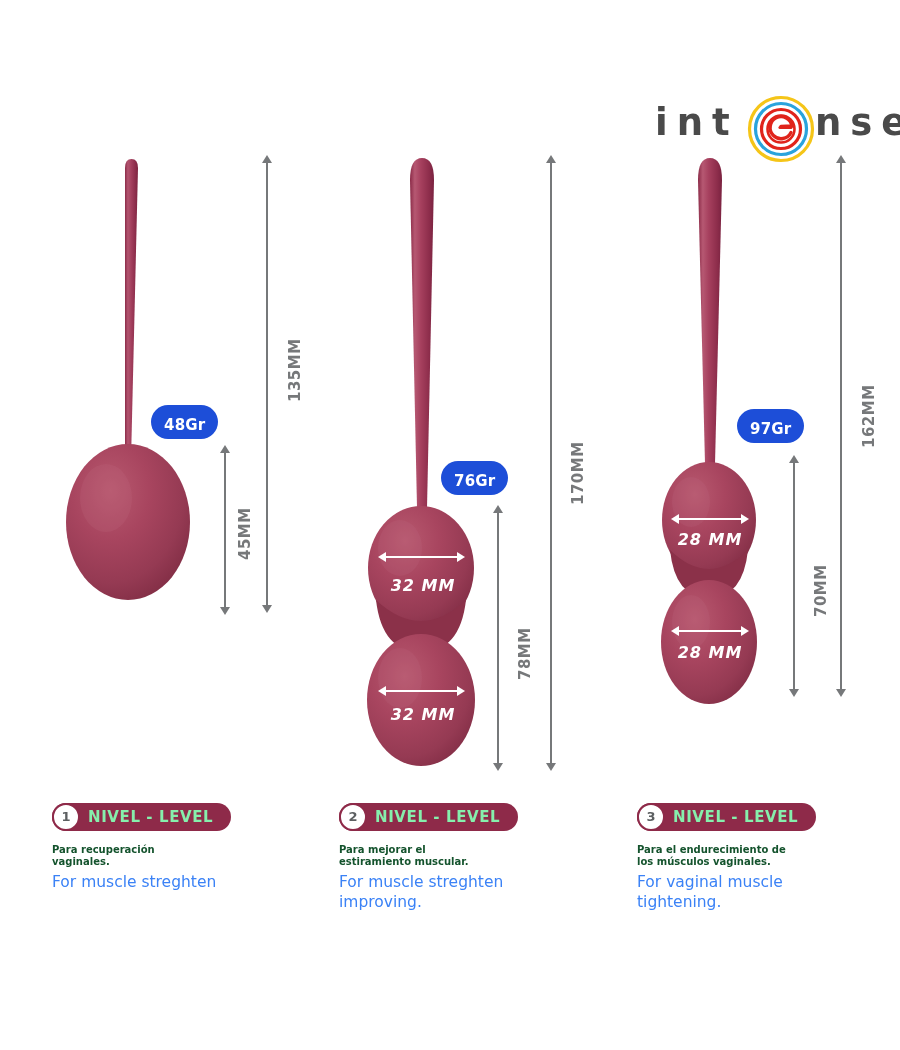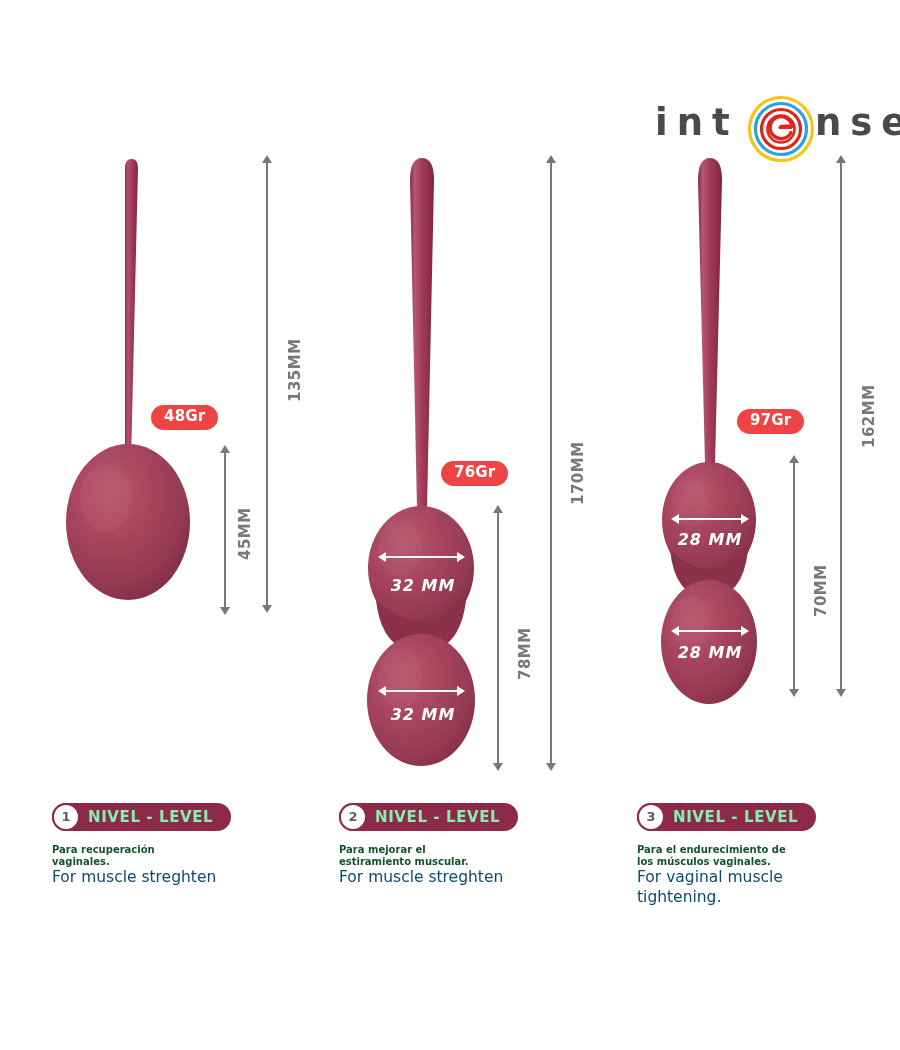--- a/index.html
+++ b/index.html
@@ -51,28 +51,28 @@
 
   .product-art {
     position: absolute;
     top: 0; left: 0;
     width: 300px; height: 790px;
   }
 
   
   .weight-badge {
     position: absolute;
-    background: #ef4444;
+    background: #1d4ed8;
     color: #ffffff;
     border-radius: 999px;
     font-family: "DejaVu Sans", sans-serif;
     font-size: 15px;
     font-weight: bold;
     letter-spacing: 0.2px;
-    padding: 4px 13px 6px 13px;
+    padding: 13px 13px 6px 13px;
     line-height: 1;
     white-space: nowrap;
   }
   #badge-w-1 { left: 151px; top: 405px; }
   #badge-w-2 { left: 151px; top: 461px; }
   #badge-w-3 { left: 147px; top: 409px; }
 
   
   .measure-v {
     position: absolute;
@@ -187,24 +187,25 @@
   }
   .level-es {
     margin-top: 13px;
     font-family: "DejaVu Sans", sans-serif;
     font-size: 10px;
     font-weight: bold;
     color: #14532d;
     line-height: 1.22;
   }
   .level-en {
+    margin-top: 5px;
     font-family: "DejaVu Sans", sans-serif;
     font-size: 15.5px;
     font-weight: normal;
-    color: #0c4a6e;
+    color: #3b82f6;
     line-height: 1.24;
   }
 </style>
 </head>
 <body>
 
 <div id="logo">
   <div class="logo-word">int</div>
   <div class="logo-mark">
     <svg viewBox="0 0 68 68" width="68" height="68">
@@ -380,20 +381,21 @@
   <div class="level-pill">
     <span class="level-num">2</span>
     <span class="level-pill-text">NIVEL - LEVEL</span>
   </div>
   <div class="level-es">
     <div>Para mejorar el</div>
     <div>estiramiento muscular.</div>
   </div>
   <div class="level-en">
     <div>For muscle streghten</div>
+    <div>improving.</div>
   </div>
 </div>
 
 <div class="level-block" id="lvl-3">
   <div class="level-pill">
     <span class="level-num">3</span>
     <span class="level-pill-text">NIVEL - LEVEL</span>
   </div>
   <div class="level-es">
     <div>Para el endurecimiento de</div>

